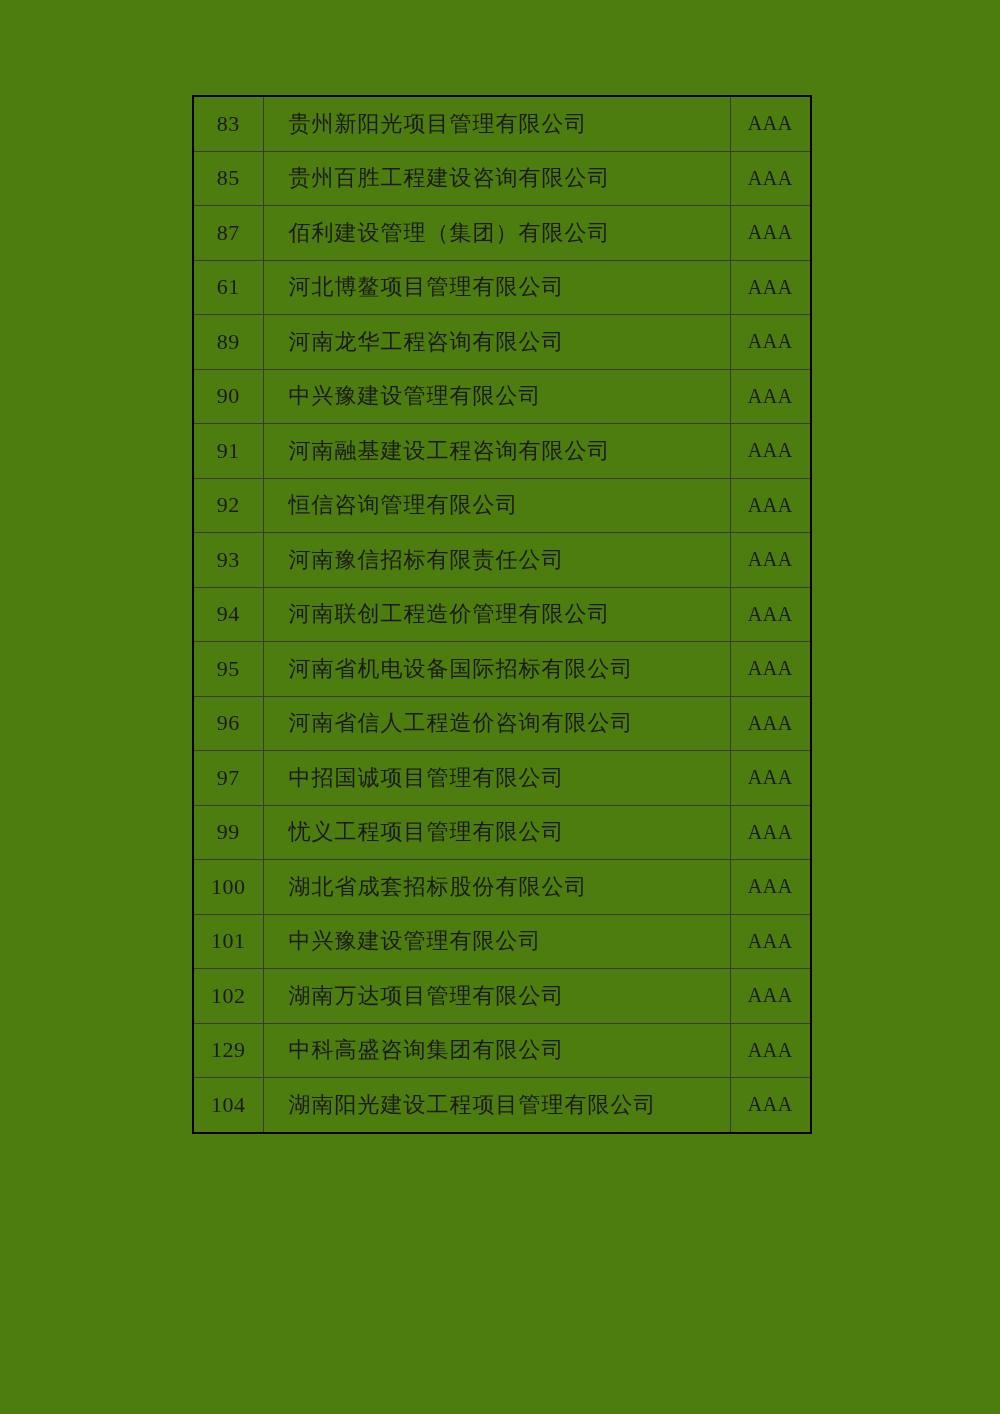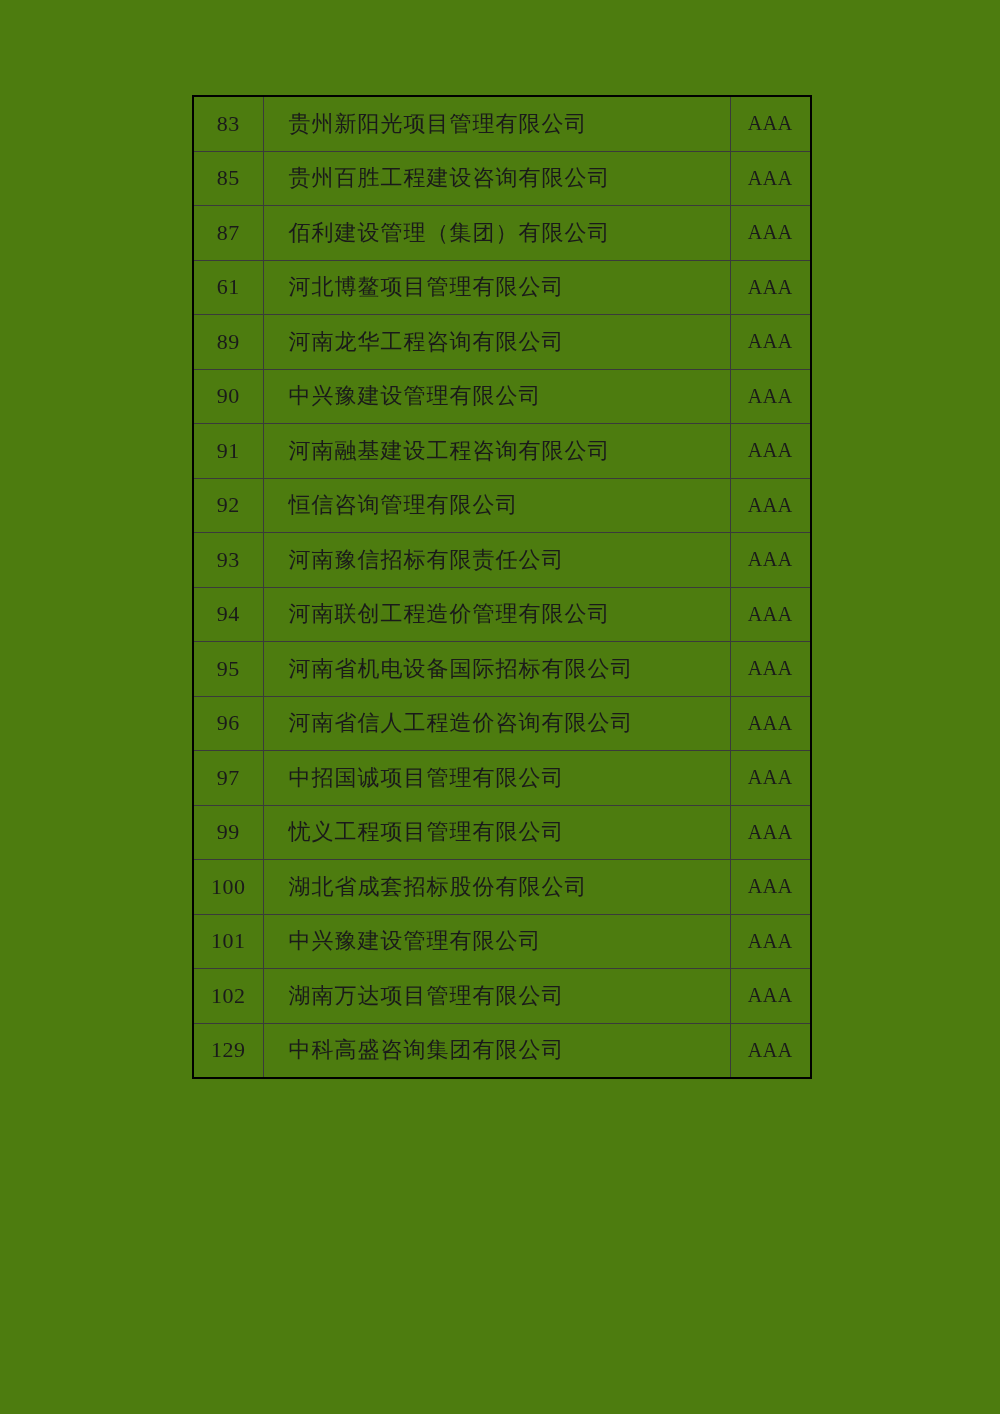--- a/index.html
+++ b/index.html
@@ -143,15 +143,20 @@
         <tr>
           <td class="cell-no">102</td>
           <td class="cell-company">湖南万达项目管理有限公司</td>
           <td class="cell-rating">AAA</td>
         </tr>
         <tr>
           <td class="cell-no">129</td>
           <td class="cell-company">中科高盛咨询集团有限公司</td>
           <td class="cell-rating">AAA</td>
         </tr>
+        <tr>
+          <td class="cell-no">104</td>
+          <td class="cell-company">湖南阳光建设工程项目管理有限公司</td>
+          <td class="cell-rating">AAA</td>
+        </tr>
       </tbody>
   </table>
 </div>
 
 </body></html>

